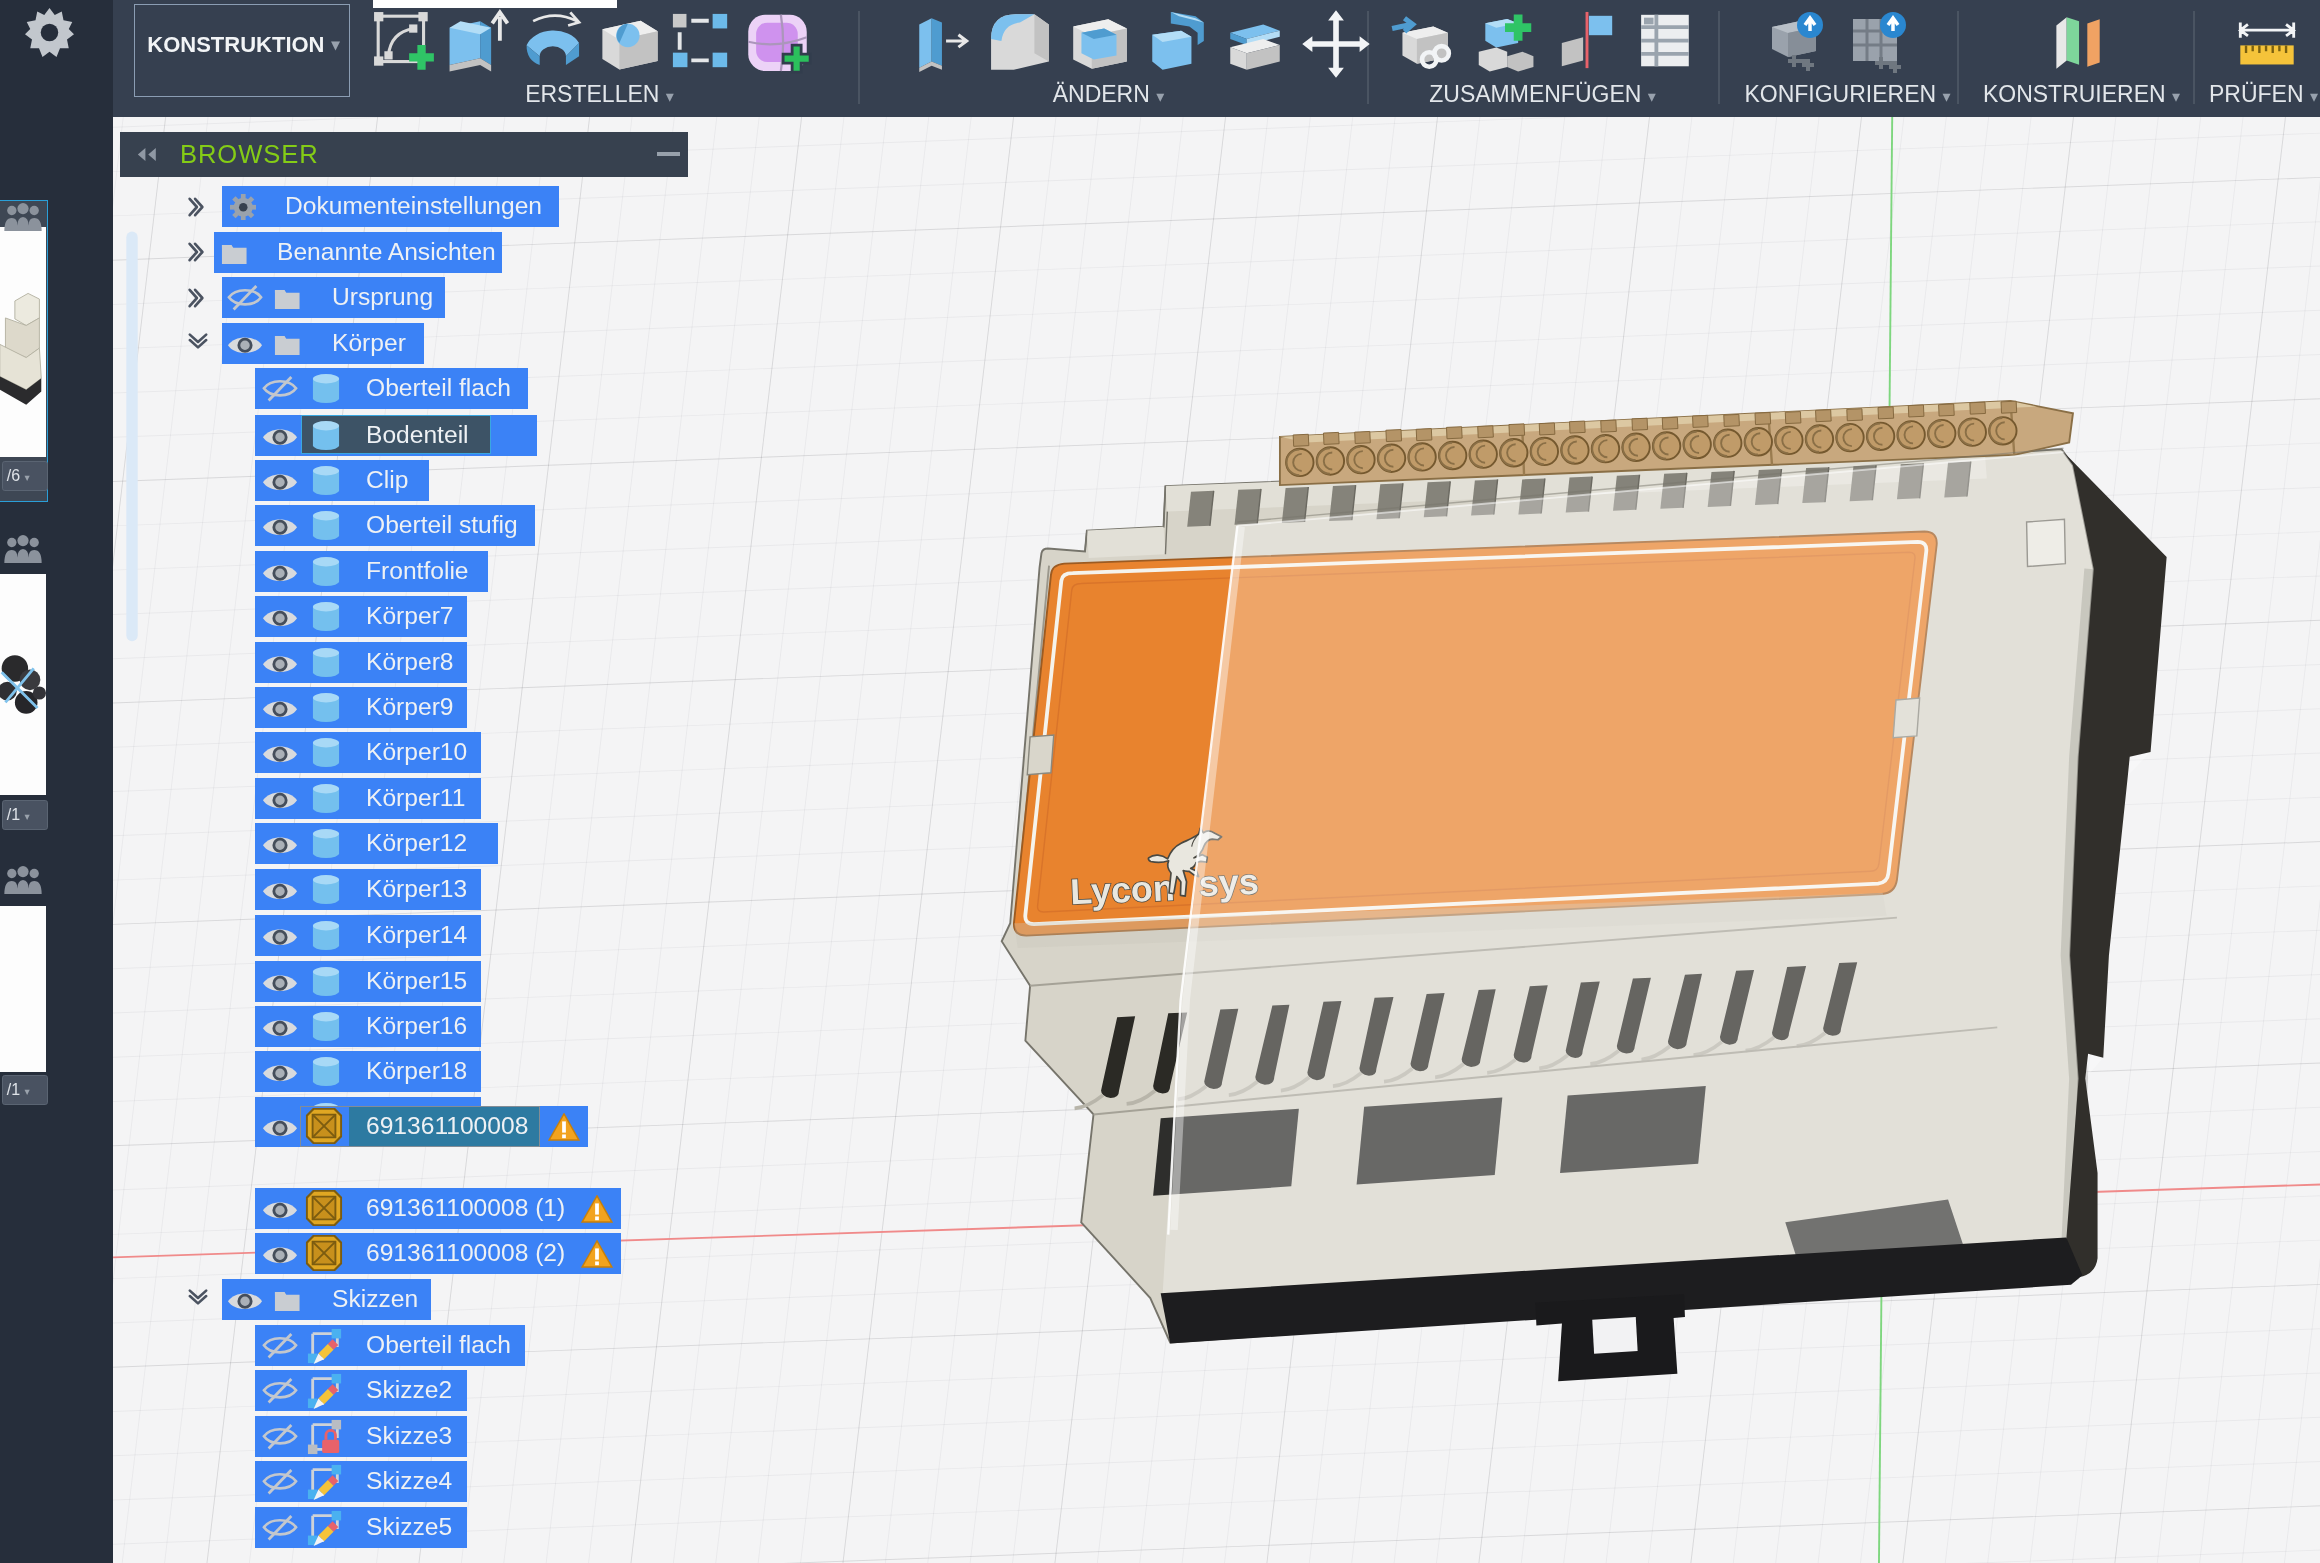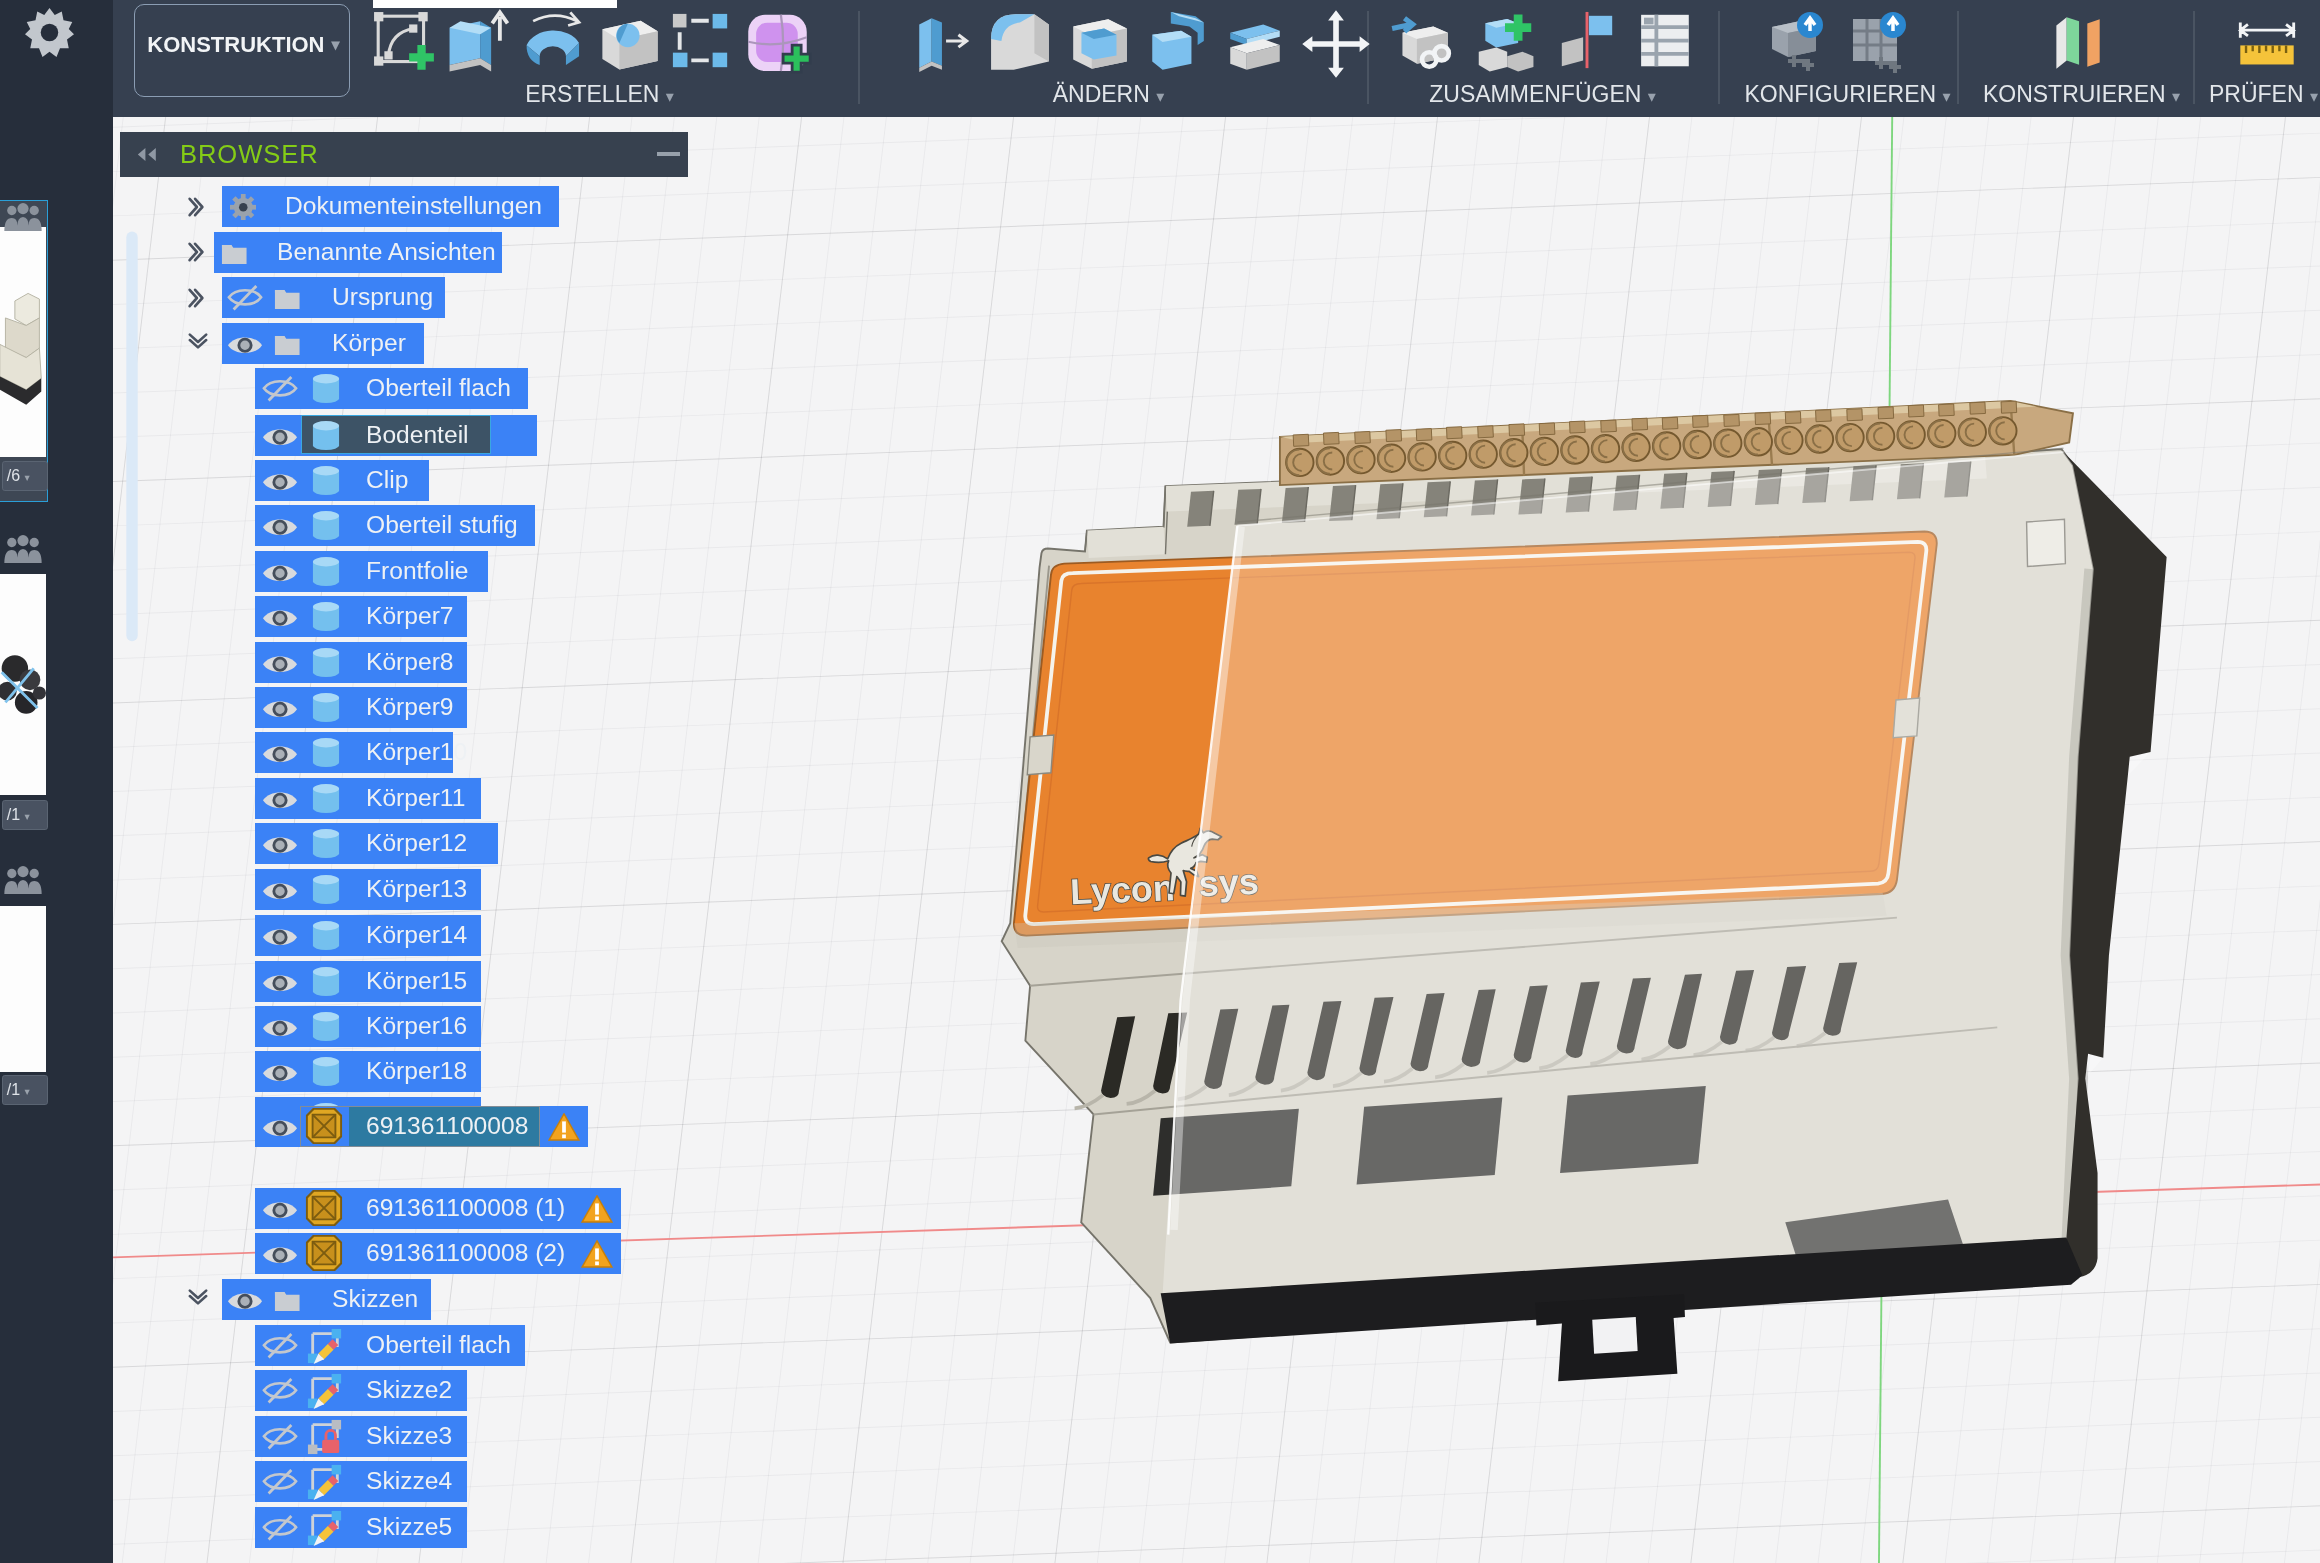--- a/index.html
+++ b/index.html
@@ -300,21 +300,21 @@
       <path d="M2180,478 L2289,589 L2272,795 L2250,800 L2248,820 L2228,1010 L2222,1118 L2206,1114 L2203,1140 L2216,1240 L2216,1330 Q2214,1347 2196,1350 L2170,1352 L2183,1310 L2196,1140 L2187,1010 L2196,800 L2212,602 L2190,492 Z" fill="#312f2b"></path>
       <path d="M1226,1367 L2183,1308 L2200,1348 L2188,1358 L1236,1420 Z" fill="#1d1d1f"></path>
       <path d="M1622,1377 L1779,1368 L1780,1392 L1768,1393 L1772,1452 L1646,1460 L1650,1399 L1623,1401 Z" fill="#1a1a1c"></path>
       <path d="M1682,1395 L1728,1392 L1730,1428 L1684,1431 Z" fill="#f2f2f3"></path>
 <rect x="133" y="245" width="12" height="433" rx="6" fill="#dbe9f7"></rect>
 </svg>
   </div>
 <div id="toolbar">
     <div class="abs" style="left:113px;top:0;width:2208px;height:117px;background:#364050"></div>
 <div class="abs" style="left:373px;top:0px;width:244px;height:7.6px;background:#ffffff"></div>
-<div class="abs" style="left:134px;top:3.8px;width:214px;height:91px;border:1.9px solid #8b9db3;border-radius:10px;color:#f2f4f6;font-weight:bold;font-size:22px;">
+<div class="abs" style="left:134px;top:3.8px;width:214px;height:91px;border:1.9px solid #8b9db3;border-radius:0;color:#f2f4f6;font-weight:bold;font-size:22px;">
       <span style="position:absolute;left:12.3px;top:27.4px;letter-spacing:0px">KONSTRUKTION</span>
       <span class="caret" style="position:absolute;right:9.5px;top:30px">▾</span>
     </div>
 <div class="divider" style="left:858px"></div>
 <div class="divider" style="left:1367px"></div>
 <div class="divider" style="left:1718px"></div>
 <div class="divider" style="left:1957px"></div>
 <div class="divider" style="left:2193px"></div>
 <div class="glabel" style="left:401px;width:397px">ERSTELLEN <span class="caret">▾</span></div>
 <div class="glabel" style="left:910px;width:397px">ÄNDERN <span class="caret">▾</span></div>
@@ -642,21 +642,21 @@
       <svg class="abs" style="left:6.6px;top:8.5px" width="36" height="26.5" viewBox="0 0 38 28">
         <path d="M1,14 C8,3 30,3 37,14 C30,25 8,25 1,14 Z" fill="#d8dadd"></path>
         <circle cx="19" cy="14" r="6.5" fill="#aab0b7" stroke="#454e5b" stroke-width="3"></circle>
       </svg>
       <svg class="abs" style="left:57px;top:5.7px" width="28" height="30" viewBox="0 0 30 32">
         <path d="M1,5 L1,26 A14,5 0 0 0 29,26 L29,5 Z" fill="#74c0ee"></path>
         <ellipse cx="15" cy="5" rx="14" ry="5" fill="#a8d9f6"></ellipse>
       </svg>
       <div class="txt" style="left:111px">Körper9</div>
     </div>
-<div class="row" style="left:255px;top:732px;width:198px">
+<div class="row" style="left:255px;top:732px;width:226px">
       <svg class="abs" style="left:6.6px;top:8.5px" width="36" height="26.5" viewBox="0 0 38 28">
         <path d="M1,14 C8,3 30,3 37,14 C30,25 8,25 1,14 Z" fill="#d8dadd"></path>
         <circle cx="19" cy="14" r="6.5" fill="#aab0b7" stroke="#454e5b" stroke-width="3"></circle>
       </svg>
       <svg class="abs" style="left:57px;top:5.7px" width="28" height="30" viewBox="0 0 30 32">
         <path d="M1,5 L1,26 A14,5 0 0 0 29,26 L29,5 Z" fill="#74c0ee"></path>
         <ellipse cx="15" cy="5" rx="14" ry="5" fill="#a8d9f6"></ellipse>
       </svg>
       <div class="txt" style="left:111px">Körper10</div>
     </div>

